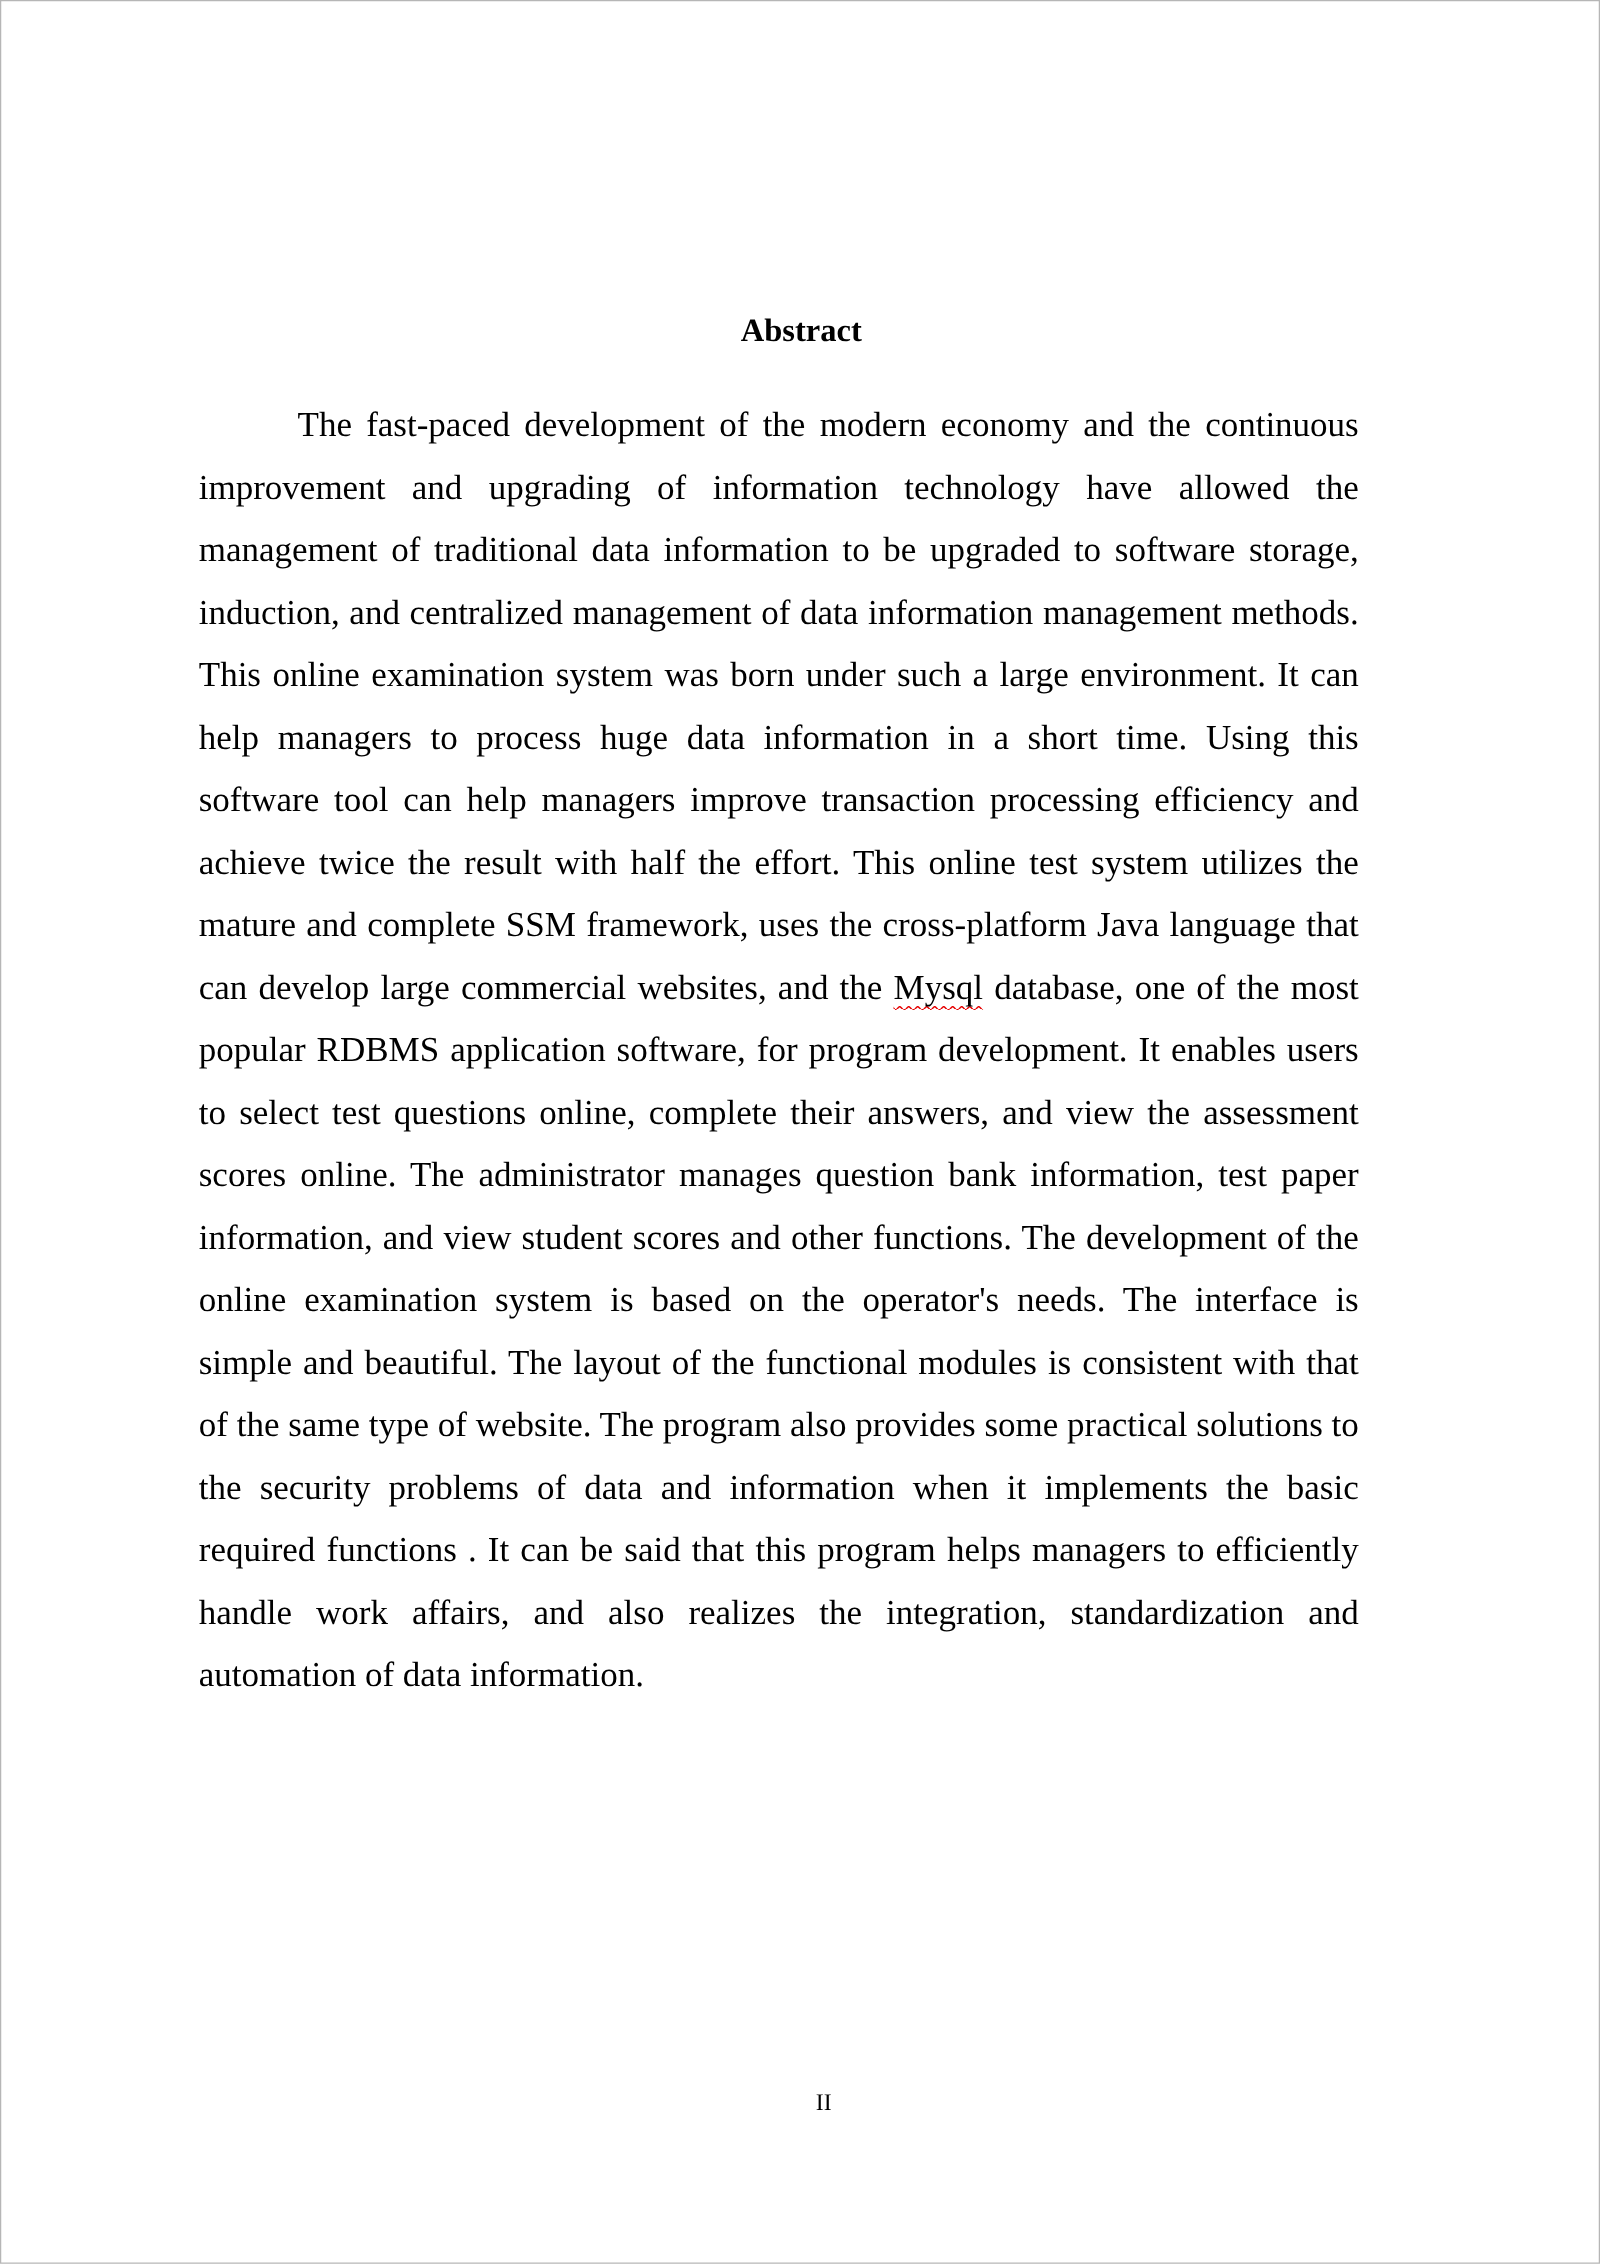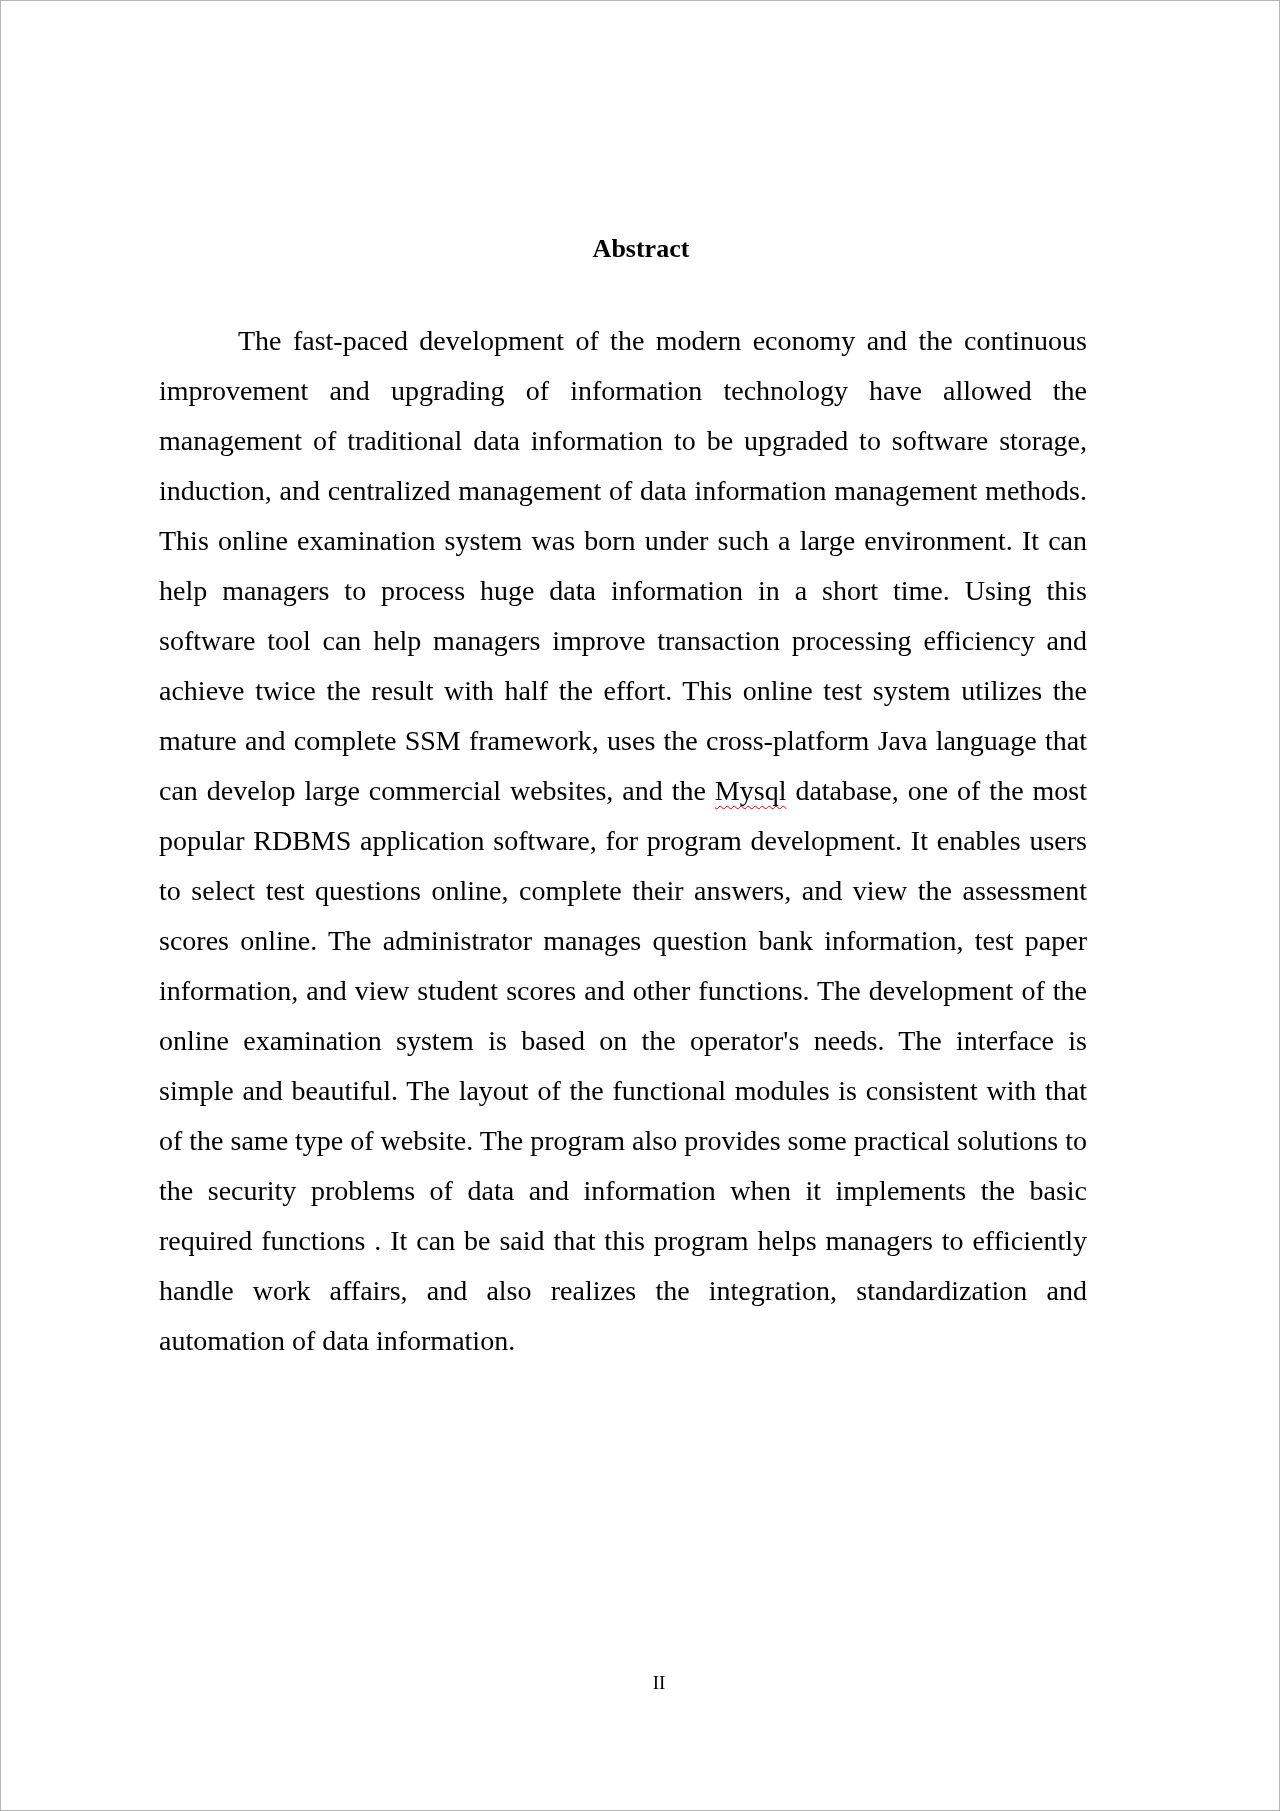--- a/index.html
+++ b/index.html
@@ -16,21 +16,21 @@
     left: 0; top: 0;
     width: 1278px;
     height: 1809px;
     border: 1px solid #b6b6b6;
     background: #ffffff;
     overflow: hidden;
   }
   .doc-title {
     position: absolute;
     left: 0;
-    top: 230px;
+    top: 246px;
     width: 1280px;
     text-align: center;
     font-size: 26px;
     font-weight: bold;
     line-height: 36px;
     letter-spacing: 0px;
   }
   .abstract-body {
     position: absolute;
     left: 158px;

